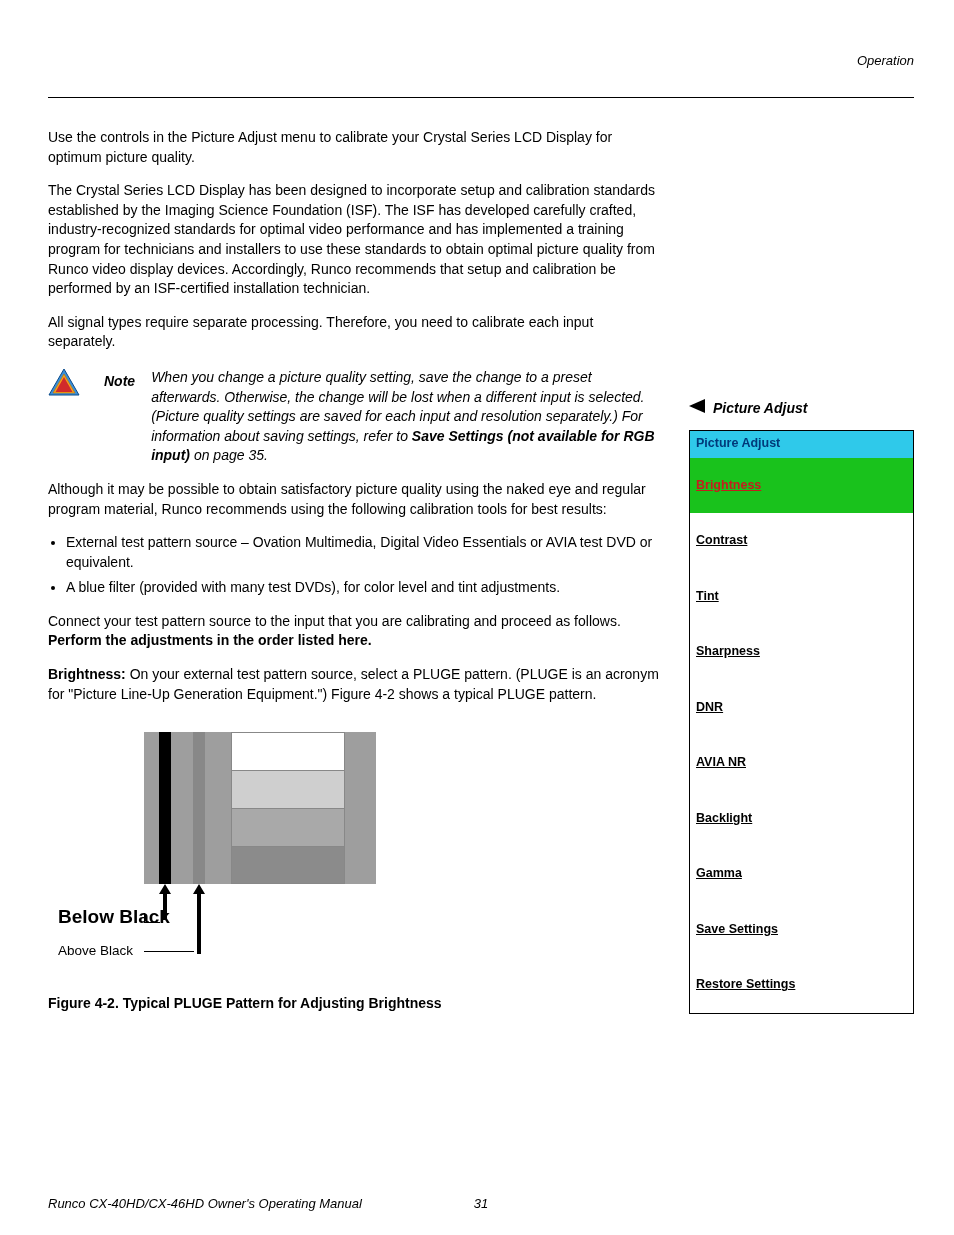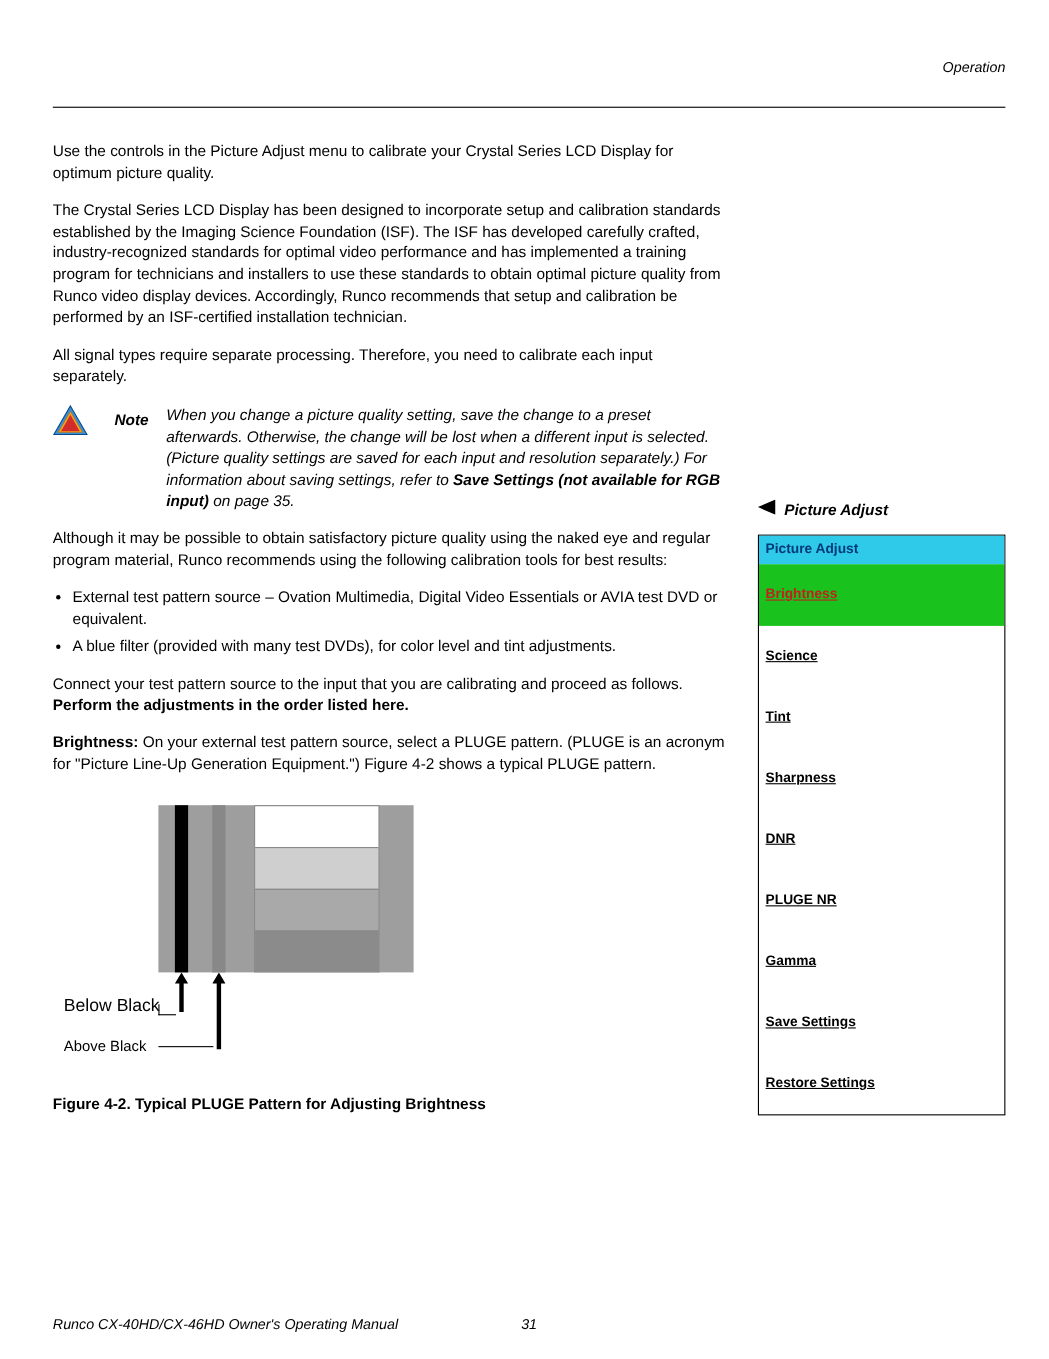--- a/index.html
+++ b/index.html
@@ -96,21 +96,22 @@
   }
   .arrow-above {
     position: absolute;
     left: 145px; top: 152px;
     width: 12px; height: 70px;
   }
   .arrow-shape svg { width: 100%; height: 100%; }
   .label-below {
     position: absolute;
     left: 10px; top: 172px;
-    font-size: 16px;
+    font-size: 19px;
+    font-weight: bold;
   }
   .label-above {
     position: absolute;
     left: 10px; top: 210px;
     font-size: 13.5px;
   }
   .connector-below {
     position: absolute;
     left: 96px; top: 181px;
     width: 16px; height: 10px;
@@ -244,25 +245,26 @@
       <span class="side-arrow">
         <svg viewBox="0 0 16 14">
             <polygon points="0,7 16,0 16,14" fill="#000"></polygon>
           </svg>
       </span>
       <span>Picture Adjust</span>
     </div>
     <div class="menu-box">
       <div class="menu-title">Picture Adjust</div>
       <div class="menu-item active">Brightness</div>
-      <div class="menu-item">Science</div>
+      <div class="menu-item">Contrast</div>
       <div class="menu-item">Tint</div>
       <div class="menu-item">Sharpness</div>
       <div class="menu-item">DNR</div>
-      <div class="menu-item">PLUGE NR</div>
+      <div class="menu-item">AVIA NR</div>
+      <div class="menu-item">Backlight</div>
       <div class="menu-item">Gamma</div>
       <div class="menu-item">Save Settings</div>
       <div class="menu-item">Restore Settings</div>
     </div>
   </div>
 </div>
 
 <div class="footer">
   <span class="footer-title">Runco CX-40HD/CX-46HD Owner's Operating Manual</span>
   <span class="footer-page">31</span>

